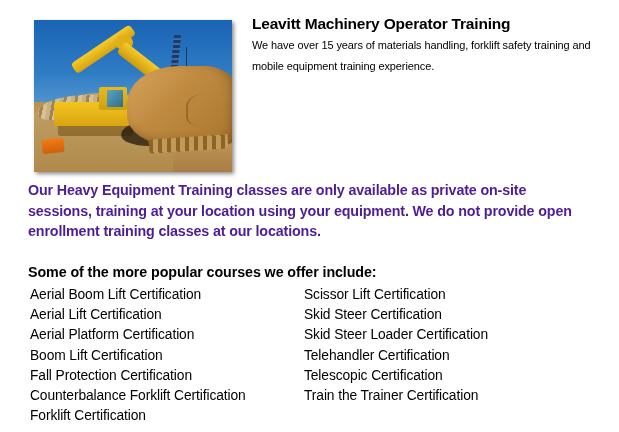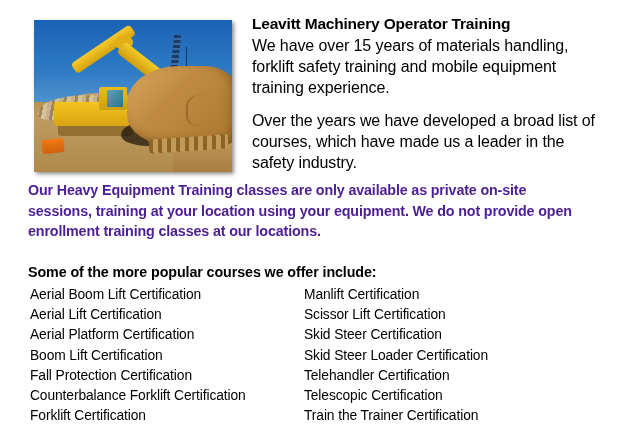--- a/index.html
+++ b/index.html
@@ -235,21 +235,21 @@
     width: 355px;
   }
   .intro-title {
     font-size: 15.5px;
     font-weight: bold;
     line-height: 20px;
     letter-spacing: -0.2px;
     margin: 0 0 1px 0;
   }
   .intro-p {
-    font-size: 16px;
+    font-size: 11px;
     line-height: 21px;
     margin: 0;
     letter-spacing: -0.1px;
   }
   .intro-p.second { margin-top: 12px; }
 
   
   .notice {
     position: absolute;
     left: 28px;
@@ -321,41 +321,39 @@
           <div class="bucket-rib"></div>
         </div>
         <div class="teeth"></div>
         <div class="orange-box"></div>
       </div>
     </div>
 
     <div class="intro">
       <h1 class="intro-title">Leavitt Machinery Operator Training</h1>
       <p class="intro-p first">We have over 15 years of materials handling, forklift safety training and mobile equipment training experience.</p>
-      <p class="intro-p second">Over the years we have developed a broad list of courses, which have made us a leader in the safety industry.</p>
     </div>
 
   </div>
 
   <div class="notice">Our Heavy Equipment Training classes are only available as private on-site sessions, training at your location using your equipment.  We do not provide open enrollment training classes at our locations.</div>
 
   <div class="courses-heading">Some of the more popular courses we offer include:</div>
 
   <div class="courses-cols">
     <div class="course-col left">
       <div class="course-item">Aerial Boom Lift Certification</div>
       <div class="course-item">Aerial Lift Certification</div>
       <div class="course-item">Aerial Platform Certification</div>
       <div class="course-item">Boom Lift Certification</div>
       <div class="course-item">Fall Protection Certification</div>
       <div class="course-item">Counterbalance Forklift Certification</div>
       <div class="course-item">Forklift Certification</div>
     </div>
     <div class="course-col right">
-      <div class="course-item">Manlift Certification</div>
       <div class="course-item">Scissor Lift Certification</div>
       <div class="course-item">Skid Steer Certification</div>
       <div class="course-item">Skid Steer Loader Certification</div>
       <div class="course-item">Telehandler Certification</div>
       <div class="course-item">Telescopic Certification</div>
       <div class="course-item">Train the Trainer Certification</div>
     </div>
   </div>
 
 </div>

